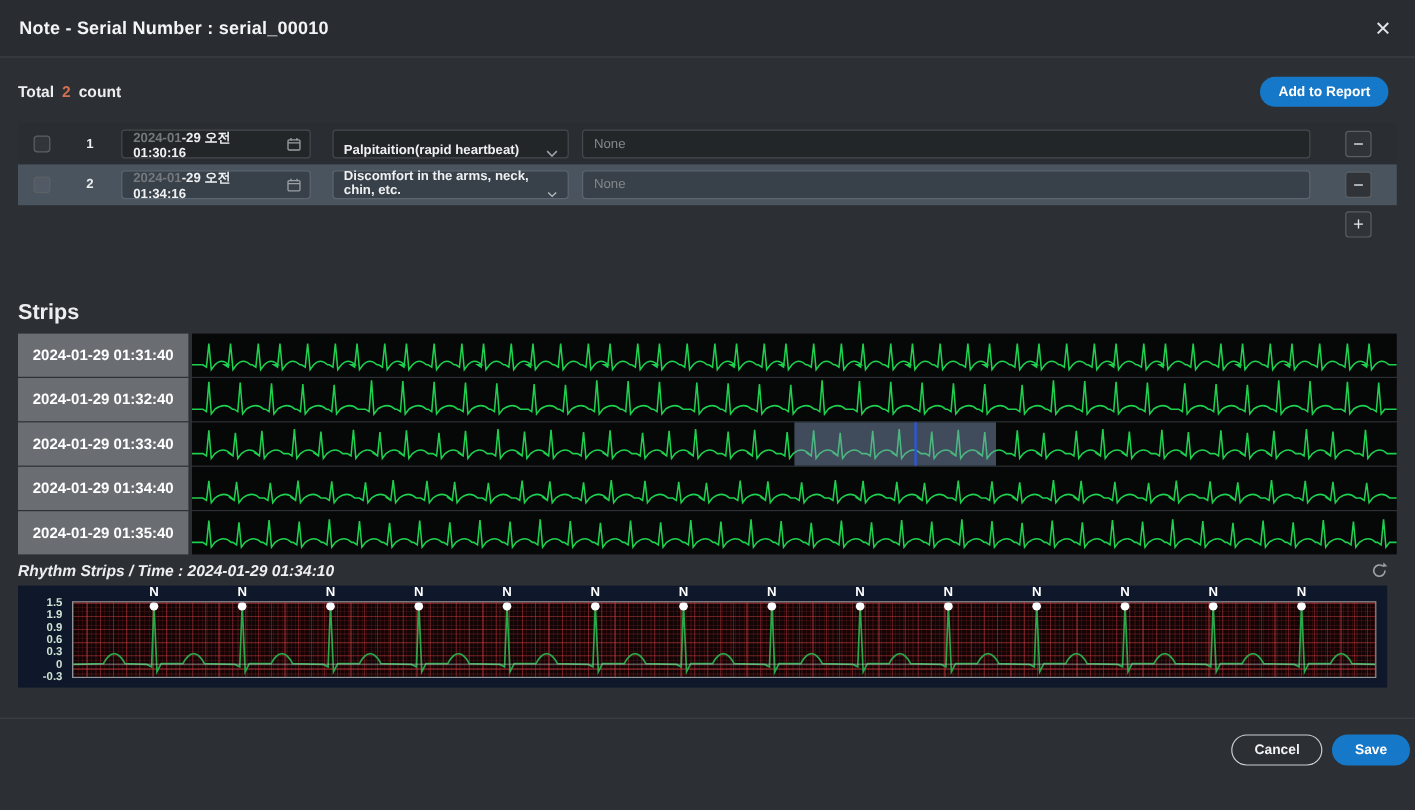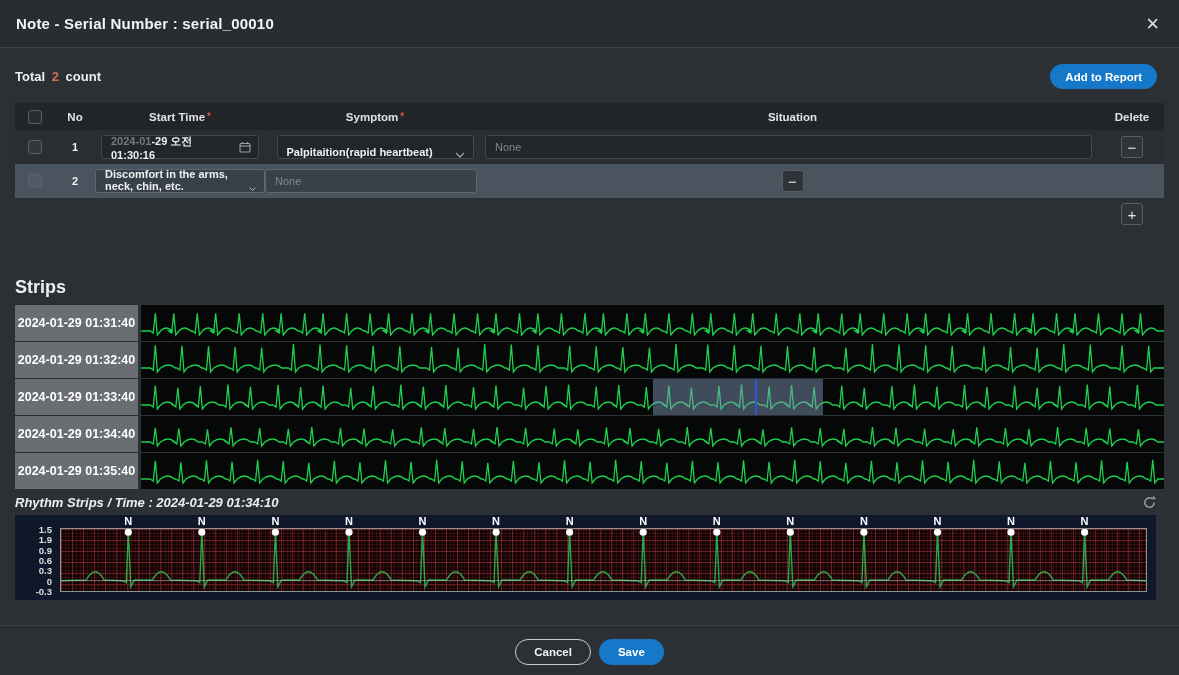--- a/index.html
+++ b/index.html
@@ -50,21 +50,21 @@
     background:rgba(30,33,37,0.38); border-color:#5d6670; }
   .sq-btn { width:22px; height:22px; border:1px solid #5a5e63; border-radius:3px;
     background:#303438; color:#e4e7ea; font-size:15px; line-height:19px; text-align:center;
     cursor:pointer; font-family:"Liberation Sans",sans-serif; padding:0; }
   .addrow { height:30px; align-items:start; padding-top:5px; }
 
   
   .sec-label { margin:49px 0 0 15px; font-size:18px; font-weight:bold; color:#eceef0; }
   .strips { margin:7px 15px 0 15px; }
   .strip-row { display:flex; height:36px; margin-bottom:1px; }
-  .strip-label { width:123px; background:#6a6e72; color:#fff; font-size:12.5px; font-weight:bold;
+  .strip-label { width:142px; background:#6a6e72; color:#fff; font-size:12.5px; font-weight:bold;
     display:flex; align-items:center; justify-content:center; cursor:pointer; }
   .wave-area { flex:1; margin-left:3px; background:#060707; position:relative; cursor:crosshair; }
   .wave-area svg { display:block; width:100%; height:100%; }
   .sel-overlay { position:absolute; top:0; bottom:0; background:rgba(128,152,185,0.48); }
   .sel-cursor { position:absolute; top:0; bottom:0; width:2px; background:#2b57d8; }
 
   
   .rhythm-hdr { display:flex; align-items:center; justify-content:space-between;
     margin:6px 22px 0 15px; }
   .rhythm-hdr .lbl { font-size:13px; font-weight:bold; color:#eceef0;font-style:italic; }
@@ -81,21 +81,21 @@
   .rhythm-plot svg { display:block; width:100%; height:100%; }
   .baseline-0 { position:absolute; left:0; right:0; height:1px; background:rgba(200,205,210,0.5); }
   .y-axis { position:absolute; left:0; top:14px; bottom:9px; width:42px; }
   .y-axis span { position:absolute; right:5px; font-size:9.5px; font-weight:bold; color:#cfe3d4; }
   .n-layer { position:absolute; left:46px; right:10px; top:0; height:13px; }
   .n-layer span { position:absolute; transform:translateX(-50%); top:0;
     font-size:11px; font-weight:bold; color:#fff; }
 
   
   .foot-div { margin-top:25px; border-top:1px solid #3e4246; }
-  .footer { display:flex; justify-content:center; gap:8px; padding:13px 18px; }
+  .footer { display:flex; justify-content:flex-end; gap:8px; padding:13px 4px; }
   .btn-cancel { background:transparent; border:1px solid #caced2; color:#f0f2f4;
     border-radius:13px; height:26px; padding:0 18px; font-size:11.5px; font-weight:bold;
     cursor:pointer; font-family:"Liberation Sans",sans-serif; }
   .btn-save { background:#1678c8; border:none; color:#fff; border-radius:13px;
     height:26px; padding:0 19px; font-size:11.5px; font-weight:bold; cursor:pointer;
     font-family:"Liberation Sans",sans-serif; }
 </style>
 </head>
 <body>
 
@@ -107,34 +107,20 @@
 <div class="toolbar">
   <div class="total">
     <span>Total</span>
     <span class="cnt">2</span>
     <span>count</span>
   </div>
   <button class="btn-blue">Add to Report</button>
 </div>
 
 <div class="tbl">
-  <div class="trow thead">
-    <div class="cell-c">
-        <span class="chk"></span>
-      </div>
-    <div>No</div>
-    <div>
-      <span>Start Time</span><span class="req">*</span>
-    </div>
-    <div>
-      <span>Symptom</span><span class="req">*</span>
-    </div>
-    <div>Situation</div>
-    <div>Delete</div>
-  </div>
 
   <div class="trow drow">
     <div class="cell-c">
         <span class="chk"></span>
       </div>
     <div class="no-cell">1</div>
     <div class="cell-c">
       <div class="date-input">
         <span><span class="date-dim">2024-01</span><span class="date-main">-29 오전 01:30:16</span></span>
         <svg width="12" height="12" viewBox="0 0 12 12">
@@ -159,20 +145,31 @@
     <div class="cell-c">
       <button class="sq-btn"><span>−</span></button>
     </div>
   </div>
 
   <div class="trow drow hl">
     <div class="cell-c">
         <span class="chk"></span>
       </div>
     <div class="no-cell">2</div>
+    <div class="cell-c">
+      <div class="date-input">
+        <span><span class="date-dim">2024-01</span><span class="date-main">-29 오전 01:34:16</span></span>
+        <svg width="12" height="12" viewBox="0 0 12 12">
+            <rect x="1" y="2.5" width="10" height="8.5" rx="1" fill="none" stroke="#9aa0a5" stroke-width="1.1"></rect>
+            <line x1="1" y1="5" x2="11" y2="5" stroke="#9aa0a5" stroke-width="1.1"></line>
+            <line x1="3.5" y1="1" x2="3.5" y2="3" stroke="#9aa0a5" stroke-width="1.1"></line>
+            <line x1="8.5" y1="1" x2="8.5" y2="3" stroke="#9aa0a5" stroke-width="1.1"></line>
+          </svg>
+      </div>
+    </div>
     <div class="cell-c">
       <div class="sym-select">
         <span>Discomfort in the arms, neck, chin, etc.</span>
         <svg width="10" height="6" viewBox="0 0 10 6">
             <polyline points="1,1 5,5 9,1" fill="none" stroke="#b8bdc2" stroke-width="1.4"></polyline>
           </svg>
       </div>
     </div>
     <div class="sit-wrap">
       <input class="sit-input" placeholder="None" style="">

